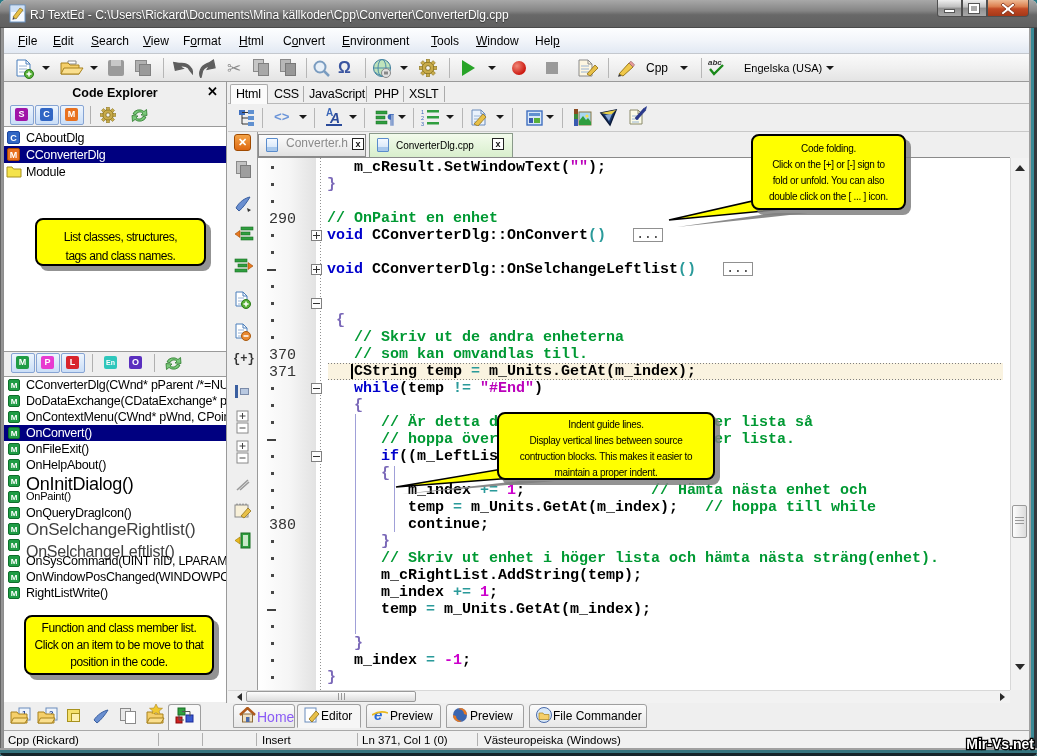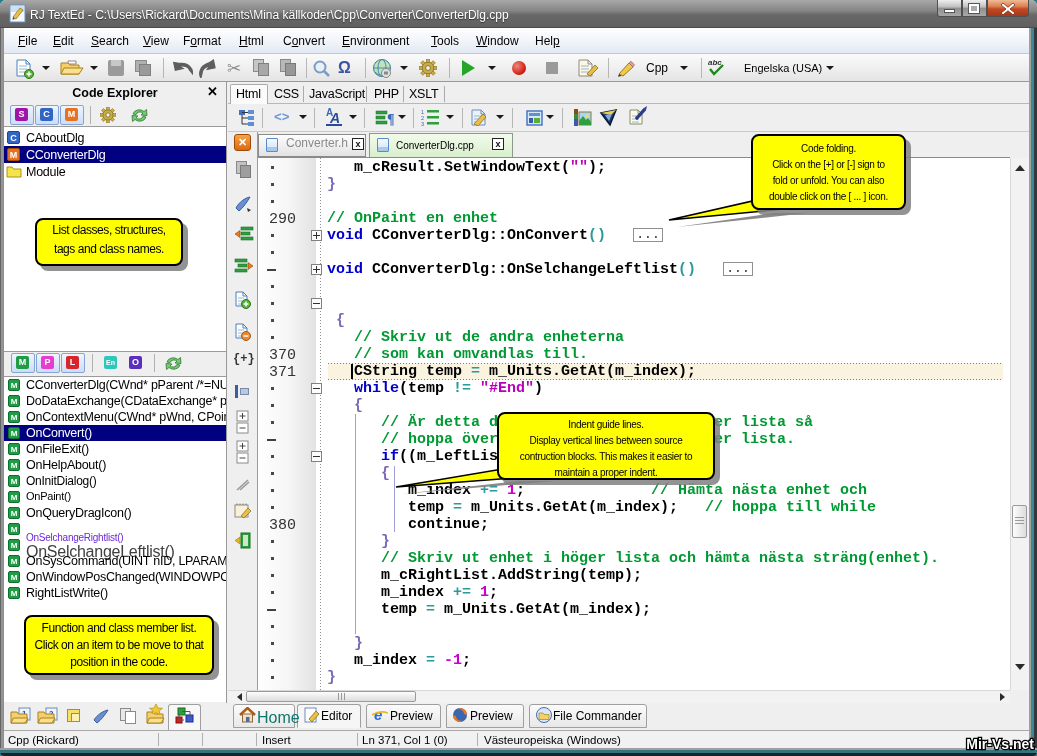--- a/index.html
+++ b/index.html
@@ -188,21 +188,21 @@
 <div class="a" style="left:4px;top:127px;width:222px;height:224px;background:#fff"></div>
 <div class="a sqicon" style="left:7px;top:131px;background:#3166c4;border:1px solid #1a46a0">C</div>
 <div class="a lbl13" style="left:26px;top:131px">CAboutDlg</div>
 <div class="a" style="left:4px;top:146px;width:222px;height:17px;background:#000080"></div>
 <div class="a sqicon" style="left:7px;top:148px;background:#e8711f;border:1px solid #a84a00">M</div>
 <div class="a lbl13" style="left:26px;top:148px;color:#fff">CConverterDlg</div>
 <svg class="a" style="left:6px;top:165px" width="16" height="13" viewBox="0 0 16 13">
       <path d="M1 2 h5 l1.5 2 h7.5 v8 h-14 z" fill="#f5e34a" stroke="#a8921e"></path>
     </svg>
 <div class="a lbl13" style="left:26px;top:165px">Module</div>
-<div class="a callout co-lg" style="left:35px;top:218px;width:148px;height:48px;padding-top:1px">List classes, structures,<br>tags and class names.</div>
+<div class="a callout co-lg" style="left:35px;top:218px;width:171px;height:48px;padding-top:8px">List classes, structures,<br>tags and class names.</div>
 <div class="a panel-line" style="left:4px;top:351px;width:222px;height:1px"></div>
 <div class="a btnframe" style="left:11px;top:353px"></div>
 <div class="a sqicon" style="left:16px;top:356px;background:#1f9c45">M</div>
 <div class="a btnframe" style="left:36px;top:353px"></div>
 <div class="a sqicon" style="left:41px;top:356px;background:#e83bd0">P</div>
 <div class="a btnframe" style="left:61px;top:353px"></div>
 <div class="a sqicon" style="left:66px;top:356px;background:#d8242c">L</div>
 <div class="a" style="left:92px;top:354px;width:1px;height:18px;background:#b0b0b0"></div>
 <div class="a sqicon" style="left:104px;top:356px;background:#2fc7bc;font-size:7px">En</div>
 <div class="a sqicon" style="left:129px;top:356px;background:#5a2fbf">O</div>
@@ -220,29 +220,29 @@
 <div class="a sqicon" style="left:8px;top:411px;width:12px;height:12px;line-height:12px;font-size:8px;background:#1f9c45;border:1px solid #0e6e2a">M</div>
 <div class="a" style="left:26px;top:410px;width:200px;font-size:12.5px;letter-spacing:-0.25px;color:#000;white-space:nowrap;overflow:hidden">OnContextMenu(CWnd* pWnd, CPoint poi</div>
 <div class="a" style="left:4px;top:425px;width:222px;height:16px;background:#000080"></div>
 <div class="a sqicon" style="left:8px;top:427px;width:12px;height:12px;line-height:12px;font-size:8px;background:#1f9c45;border:1px solid #0e6e2a">M</div>
 <div class="a" style="left:26px;top:426px;width:200px;font-size:12.5px;letter-spacing:-0.25px;color:#fff;white-space:nowrap;overflow:hidden">OnConvert()</div>
 <div class="a sqicon" style="left:8px;top:443px;width:12px;height:12px;line-height:12px;font-size:8px;background:#1f9c45;border:1px solid #0e6e2a">M</div>
 <div class="a" style="left:26px;top:442px;width:200px;font-size:12.5px;letter-spacing:-0.25px;color:#000;white-space:nowrap;overflow:hidden">OnFileExit()</div>
 <div class="a sqicon" style="left:8px;top:459px;width:12px;height:12px;line-height:12px;font-size:8px;background:#1f9c45;border:1px solid #0e6e2a">M</div>
 <div class="a" style="left:26px;top:458px;width:200px;font-size:12.5px;letter-spacing:-0.25px;color:#000;white-space:nowrap;overflow:hidden">OnHelpAbout()</div>
 <div class="a sqicon" style="left:8px;top:475px;width:12px;height:12px;line-height:12px;font-size:8px;background:#1f9c45;border:1px solid #0e6e2a">M</div>
-<div class="a" style="left:26px;top:474px;width:200px;font-size:12px;letter-spacing:-0.25px;color:#000;white-space:nowrap;overflow:hidden">OnInitDialog()</div>
+<div class="a" style="left:26px;top:474px;width:200px;font-size:18px;letter-spacing:-0.25px;color:#000;white-space:nowrap;overflow:hidden">OnInitDialog()</div>
 <div class="a sqicon" style="left:8px;top:491px;width:12px;height:12px;line-height:12px;font-size:8px;background:#1f9c45;border:1px solid #0e6e2a">M</div>
 <div class="a" style="left:26px;top:490px;width:200px;font-size:11px;letter-spacing:-0.25px;color:#000;white-space:nowrap;overflow:hidden">OnPaint()</div>
 <div class="a sqicon" style="left:8px;top:507px;width:12px;height:12px;line-height:12px;font-size:8px;background:#1f9c45;border:1px solid #0e6e2a">M</div>
 <div class="a" style="left:26px;top:506px;width:200px;font-size:12.5px;letter-spacing:-0.25px;color:#000;white-space:nowrap;overflow:hidden">OnQueryDragIcon()</div>
 <div class="a sqicon" style="left:8px;top:523px;width:12px;height:12px;line-height:12px;font-size:8px;background:#1f9c45;border:1px solid #0e6e2a">M</div>
 <div class="a" style="left:26px;top:543px;width:200px;font-size:16px;letter-spacing:-0.25px;color:#404040;white-space:nowrap;overflow:hidden">OnSelchangeLeftlist()</div>
 <div class="a sqicon" style="left:8px;top:539px;width:12px;height:12px;line-height:12px;font-size:8px;background:#1f9c45;border:1px solid #0e6e2a">M</div>
-<div class="a" style="left:26px;top:532px;width:200px;font-size:10px;letter-spacing:-0.25px;color:#6d28d9;white-space:nowrap;overflow:hidden">OnSelchangeRightlist()</div>
+<div class="a" style="left:26px;top:520px;width:200px;font-size:17px;letter-spacing:-0.25px;color:#404040;white-space:nowrap;overflow:hidden">OnSelchangeRightlist()</div>
 <div class="a sqicon" style="left:8px;top:555px;width:12px;height:12px;line-height:12px;font-size:8px;background:#1f9c45;border:1px solid #0e6e2a">M</div>
 <div class="a" style="left:26px;top:554px;width:200px;font-size:12.5px;letter-spacing:-0.25px;color:#000;white-space:nowrap;overflow:hidden">OnSysCommand(UINT nID, LPARAM IPar</div>
 <div class="a sqicon" style="left:8px;top:571px;width:12px;height:12px;line-height:12px;font-size:8px;background:#1f9c45;border:1px solid #0e6e2a">M</div>
 <div class="a" style="left:26px;top:570px;width:200px;font-size:12.5px;letter-spacing:-0.25px;color:#000;white-space:nowrap;overflow:hidden">OnWindowPosChanged(WINDOWPOS F</div>
 <div class="a sqicon" style="left:8px;top:587px;width:12px;height:12px;line-height:12px;font-size:8px;background:#1f9c45;border:1px solid #0e6e2a">M</div>
 <div class="a" style="left:26px;top:586px;width:200px;font-size:12.5px;letter-spacing:-0.25px;color:#000;white-space:nowrap;overflow:hidden">RightListWrite()</div>
 <div class="a callout co-lg" style="left:24px;top:615px;width:190px;height:60px;padding-top:3px;line-height:17px">Function and class member list.<br>Click on an item to be move to that<br>position in the code.</div>
 <div class="a" style="left:227px;top:103px;width:30px;height:600px;background:#efefef"></div>
 <div class="a panel-line" style="left:226px;top:82px;width:1px;height:648px"></div>
 <div class="a" style="left:234px;top:134px;width:17px;height:17px;border:1px solid #a04a00;border-radius:3px;background:linear-gradient(180deg,#f5a448,#dd6812);color:#fff;font-weight:bold;font-size:11px;text-align:center;line-height:15px">✕</div>
@@ -556,21 +556,21 @@
       <rect x="11" y="8" width="7" height="7" fill="#3a5ad0" stroke="#1a2a9a"></rect>
       <rect x="1" y="10" width="6" height="6" fill="#d02020" stroke="#8a0a0a"></rect>
       <path d="M7 4.5 h8 v5 M4 8 v5 h5" fill="none" stroke="#555"></path>
     </svg>
 <div class="a btab" style="left:233px;top:704px;width:62px"></div>
     <svg class="a" style="left:239px;top:707px;z-index:4" width="17" height="16" viewBox="0 0 17 16">
       <path d="M1 8 L8.5 1 L16 8" fill="none" stroke="#b05a1a" stroke-width="2.5"></path>
       <rect x="3.5" y="7" width="10" height="8" fill="#f0e0c0" stroke="#8a6a3a"></rect>
       <rect x="7" y="10" width="3.5" height="5" fill="#4a6aaa"></rect>
     </svg>
-    <div class="a" style="left:257px;top:709px;font-size:16px;color:#0f766e;z-index:4">Home</div>
+    <div class="a" style="left:257px;top:709px;font-size:14px;color:#8b5cf6;z-index:4">Home</div>
 <div class="a btab act" style="left:297px;top:704px;width:64px"></div>
     <svg class="a" style="left:304px;top:707px;z-index:4" width="17" height="16" viewBox="0 0 17 16">
       <rect x="1" y="1" width="11" height="14" fill="#fff" stroke="#6a8cbc"></rect>
       <path d="M5 12 L12 4 L15 7 L8 15 Z" fill="#e8c048" stroke="#8a6a10" stroke-width="0.8"></path>
     </svg>
     <div class="a" style="left:321px;top:709px;font-size:12px;color:#000;z-index:4">Editor</div>
 <div class="a btab" style="left:366px;top:704px;width:75px"></div>
     <div class="a" style="left:374px;top:706px;z-index:4;font-size:15px;font-weight:bold;color:#2a6ad8;font-style:italic">e</div>
     <svg class="a" style="left:372px;top:708px;z-index:4" width="16" height="12" viewBox="0 0 16 12">
       <path d="M0 7 Q8 2 16 5" fill="none" stroke="#e8b820" stroke-width="1.5"></path>

